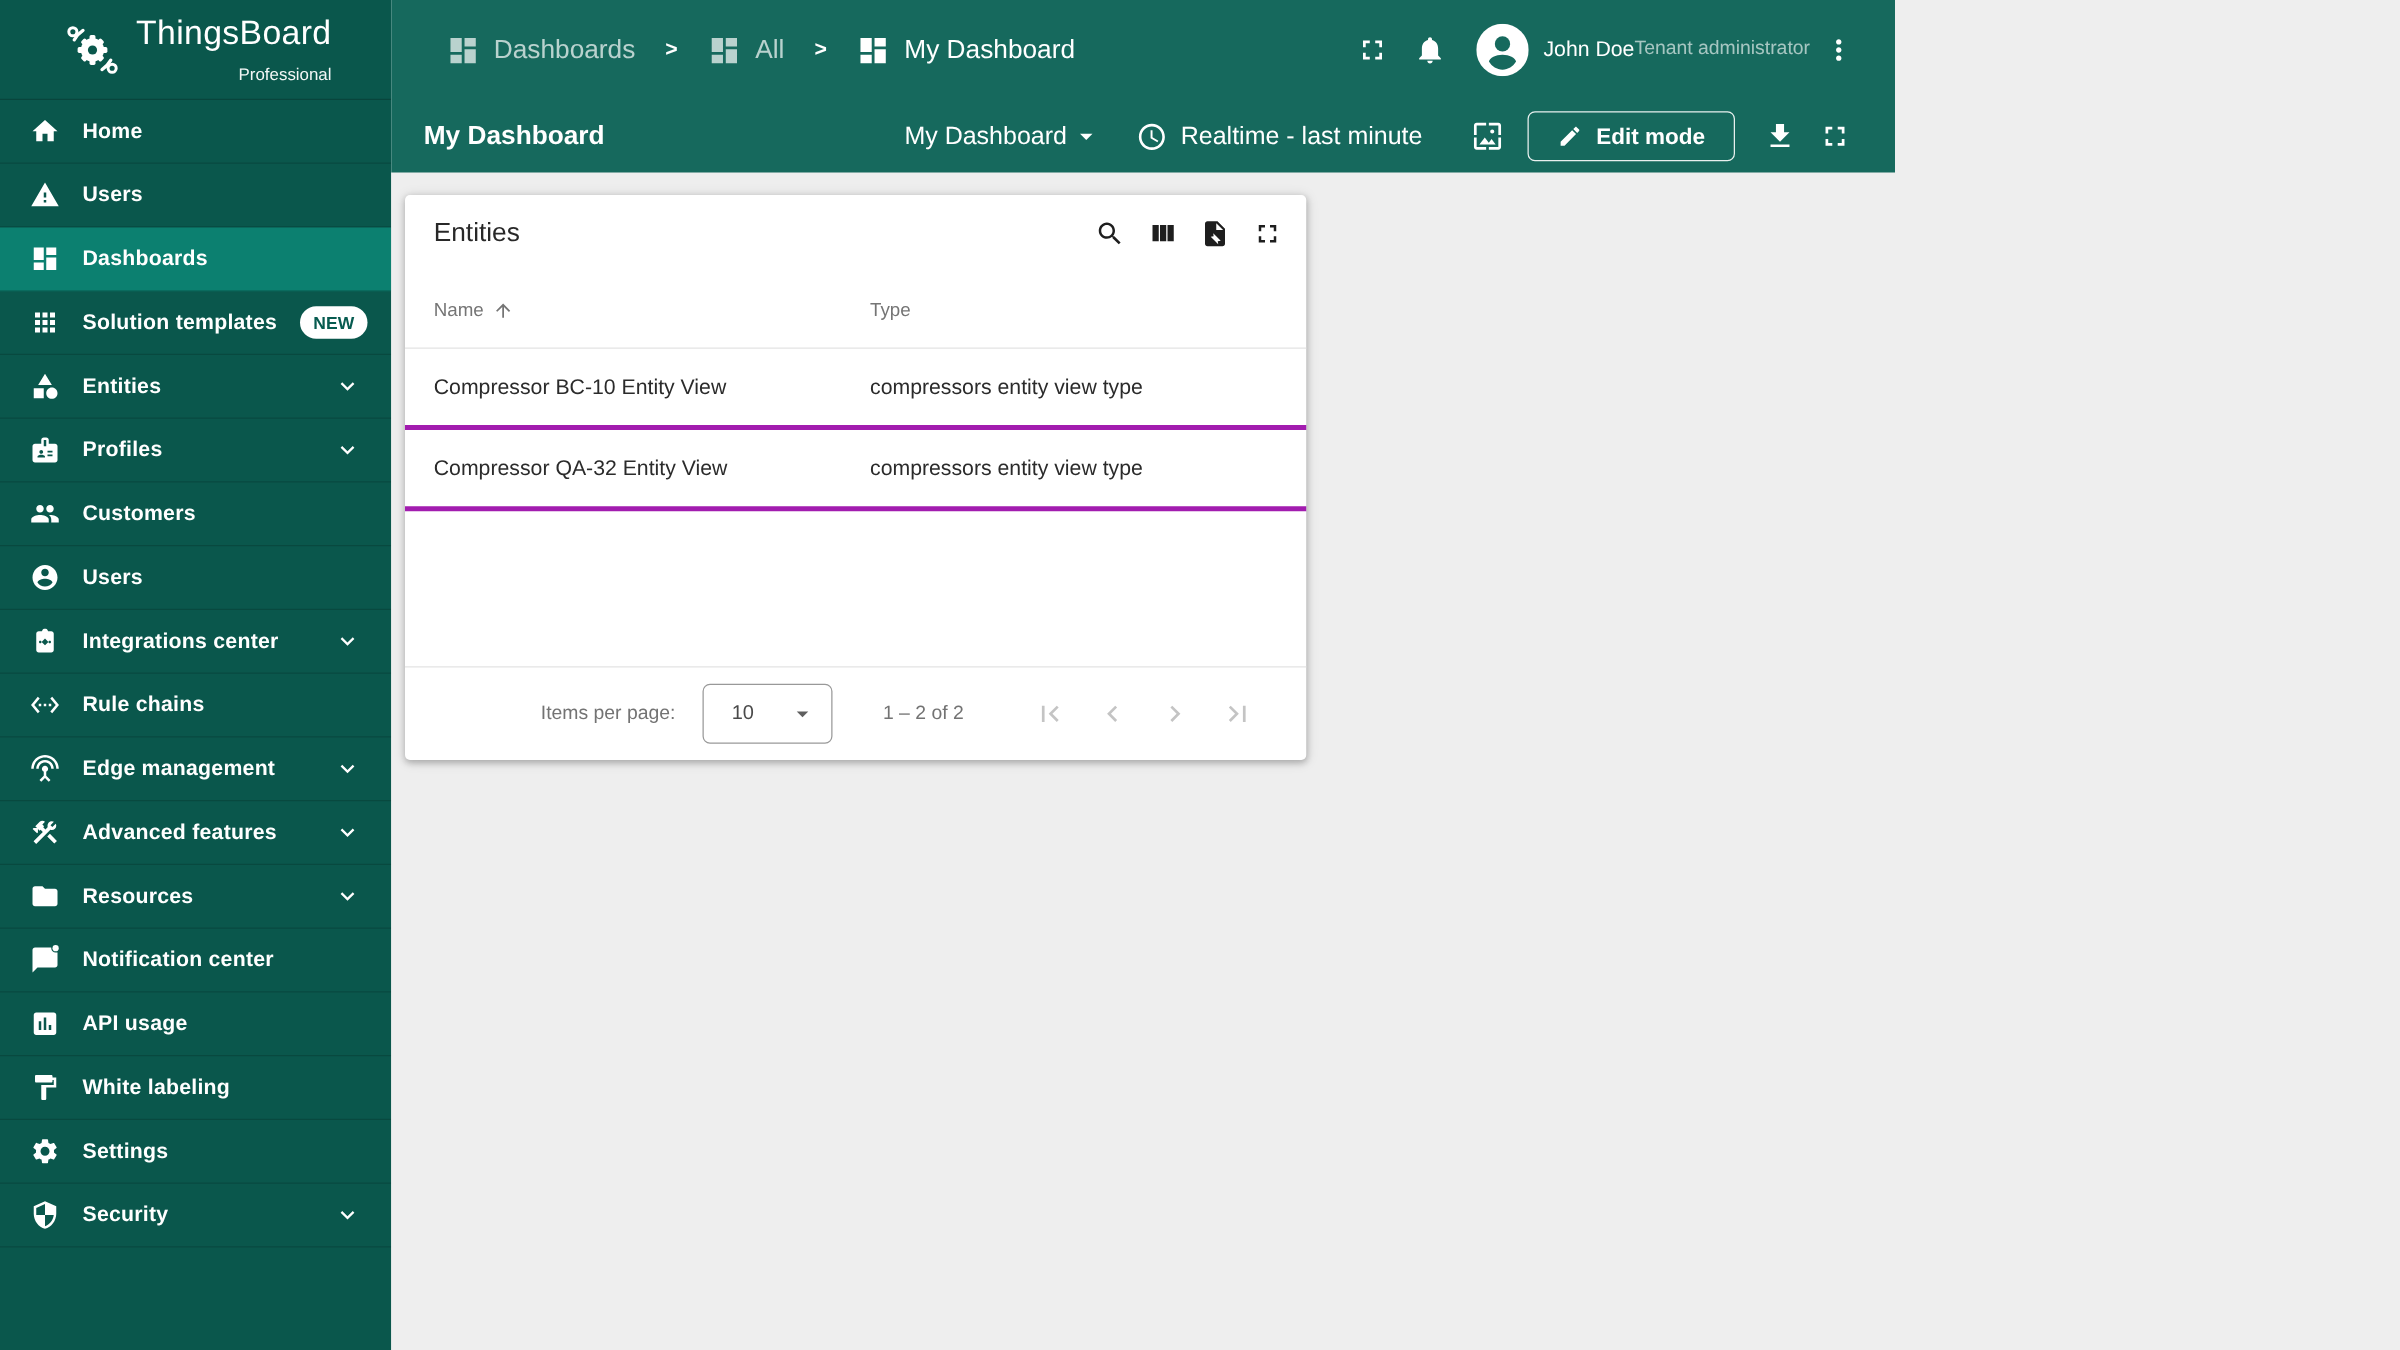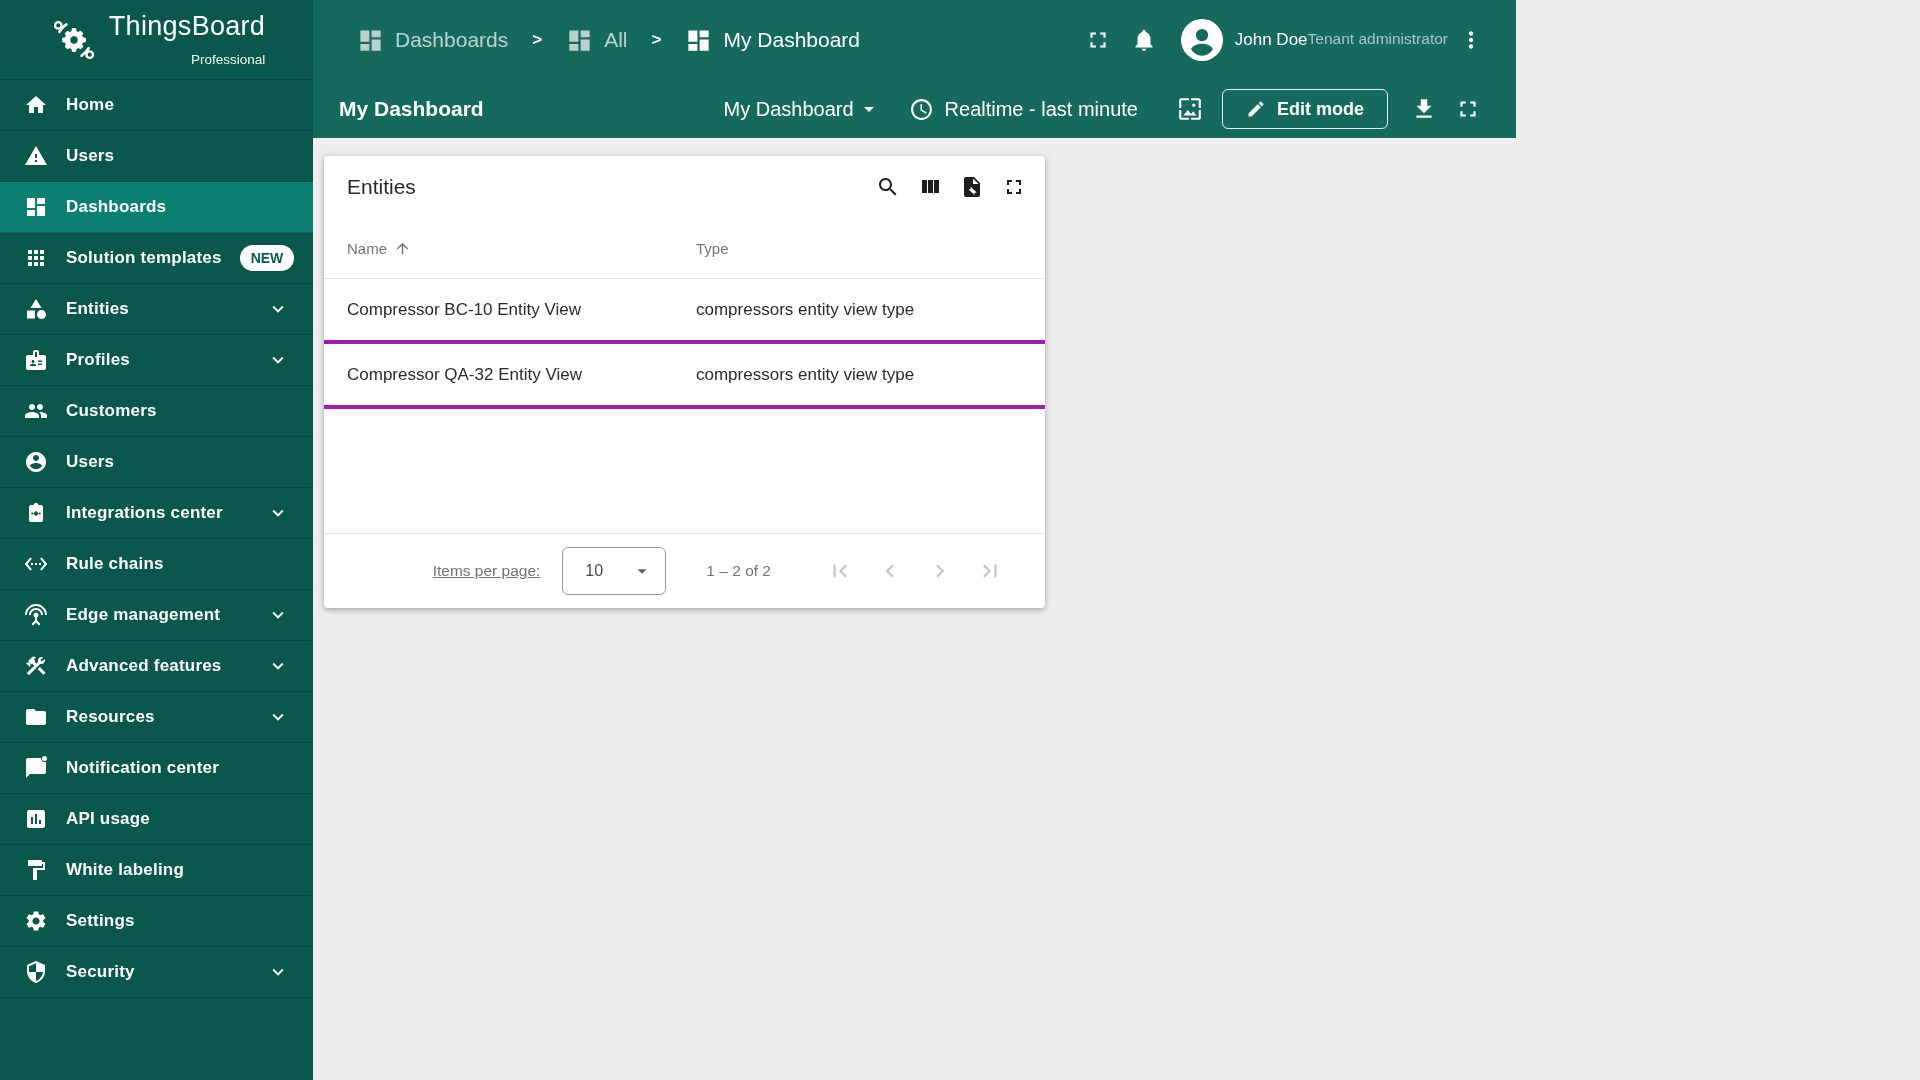--- a/index.html
+++ b/index.html
@@ -64,21 +64,21 @@
   .t-colrow { height:61px; flex:0 0 61px; display:flex; align-items:center; padding:0 23px; border-bottom:1px solid #E3E3E3; color:#757575; font-size:15px; }
   .col-name { flex:0 0 349px; display:flex; gap:7px; cursor:pointer; }
   .sort-arrow { width:17px; height:17px; color:#757575; }
   .col-type { flex:1; cursor:pointer; }
   .t-row { height:65px; flex:0 0 65px; display:flex; align-items:center; padding:0 23px; border-bottom:4px solid #a21caf; font-size:17px; color:#2B2B2B; cursor:pointer; }
   .cell-name { flex:0 0 349px; }
   .cell-type { flex:1; }
   .t-filler { flex:1; }
 
   .paginator { height:75px; flex:0 0 75px; border-top:1px solid #E3E3E3; display:flex; align-items:center; justify-content:flex-end; padding-right:30px; color:#737373; font-size:15.5px; }
-  .ipp-label { margin-right:22px;text-decoration:underline; }
+  .ipp-label { margin-right:22px; }
   .ipp-select { width:104px; height:48px; border:1px solid #999; border-radius:6px; display:flex; align-items:center; padding:0 12px 0 22px; color:#4A4A4A; font-size:16px; cursor:pointer; margin-right:40px; }
   .ipp-caret { margin-left:auto; width:22px; height:22px; color:#5F5F5F; }
   .range { margin-right:44px; }
   .pg-btn { width:50px; height:48px; display:flex; align-items:center; justify-content:center; color:#C4C4C4; cursor:default; }
   .pg-btn .ic { width:26px; height:26px; }
 
   [data-icon] svg, .ic svg { width:100%; height:100%; fill:currentColor; display:block; }
   [data-icon] { display:block; }
 </style>
 </head>

